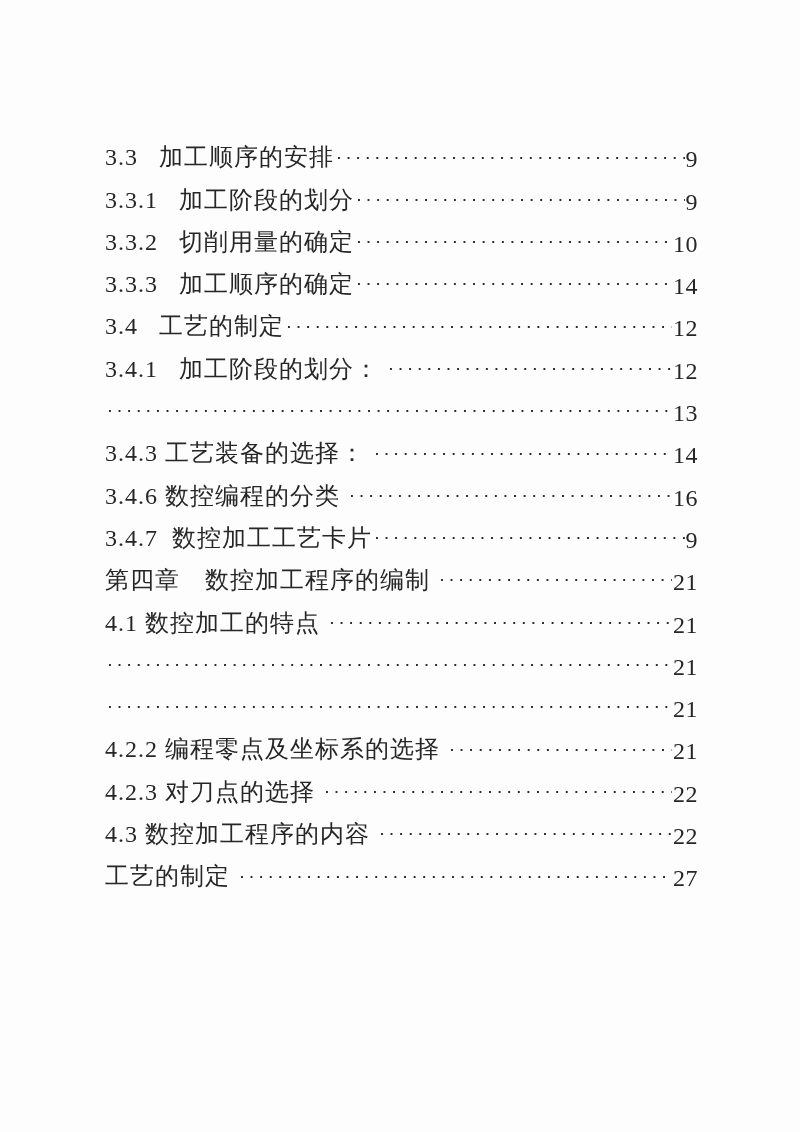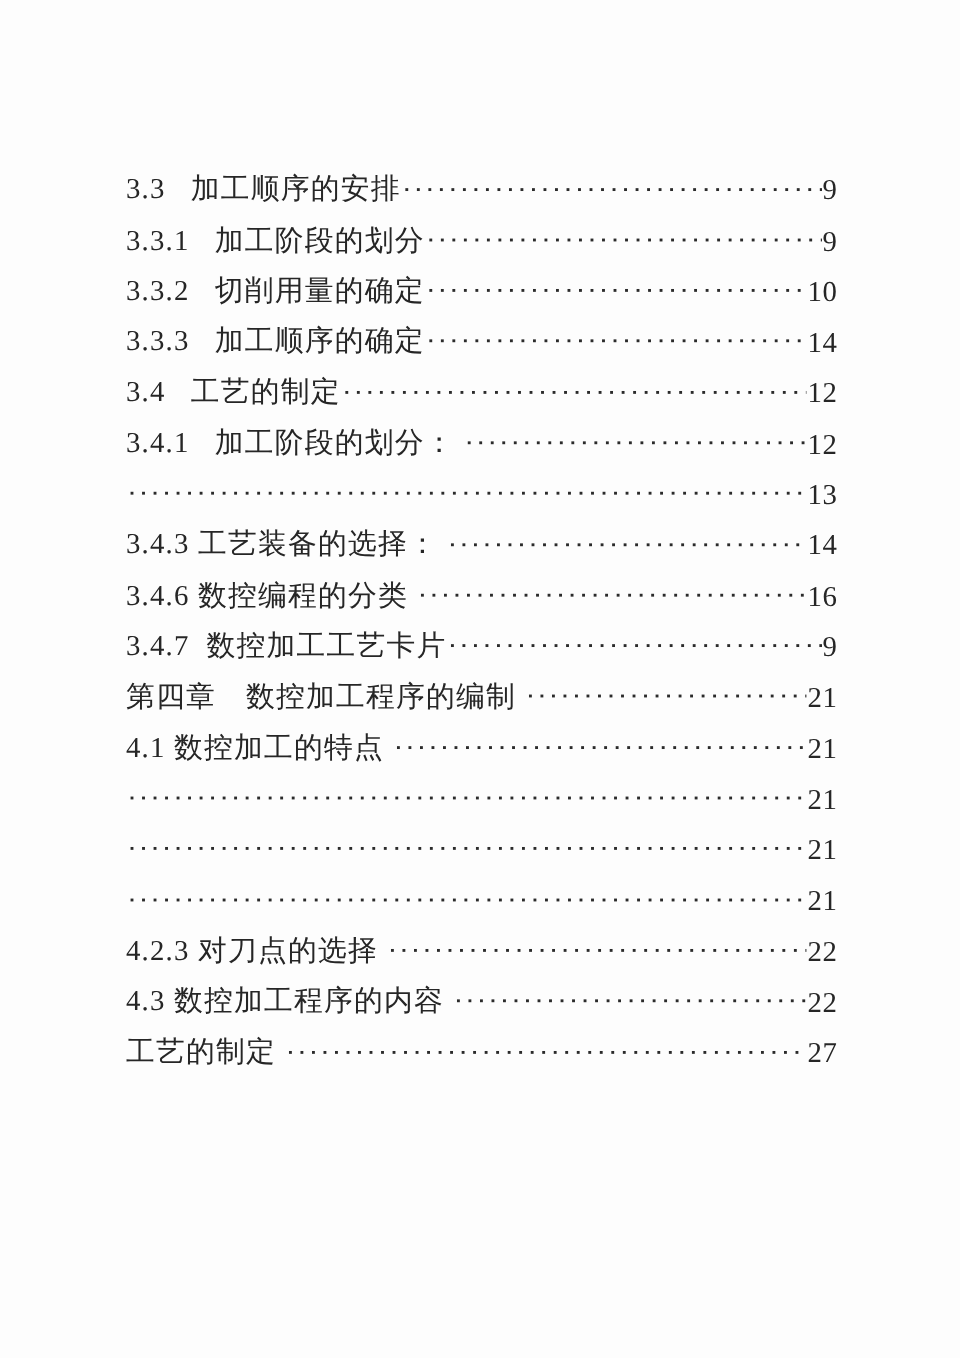--- a/index.html
+++ b/index.html
@@ -129,20 +129,21 @@
     <span class="dot-leader"></span>
     <span class="toc-page">21</span>
   </div>
 
   <div class="toc-row">
     <span class="dot-leader"></span>
     <span class="toc-page">21</span>
   </div>
 
   <div class="toc-row">
+    <span class="toc-label">4.2.2 编程零点及坐标系的选择 </span>
     <span class="dot-leader"></span>
     <span class="toc-page">21</span>
   </div>
 
   <div class="toc-row">
     <span class="toc-label">4.2.3 对刀点的选择 </span>
     <span class="dot-leader"></span>
     <span class="toc-page">22</span>
   </div>
 

